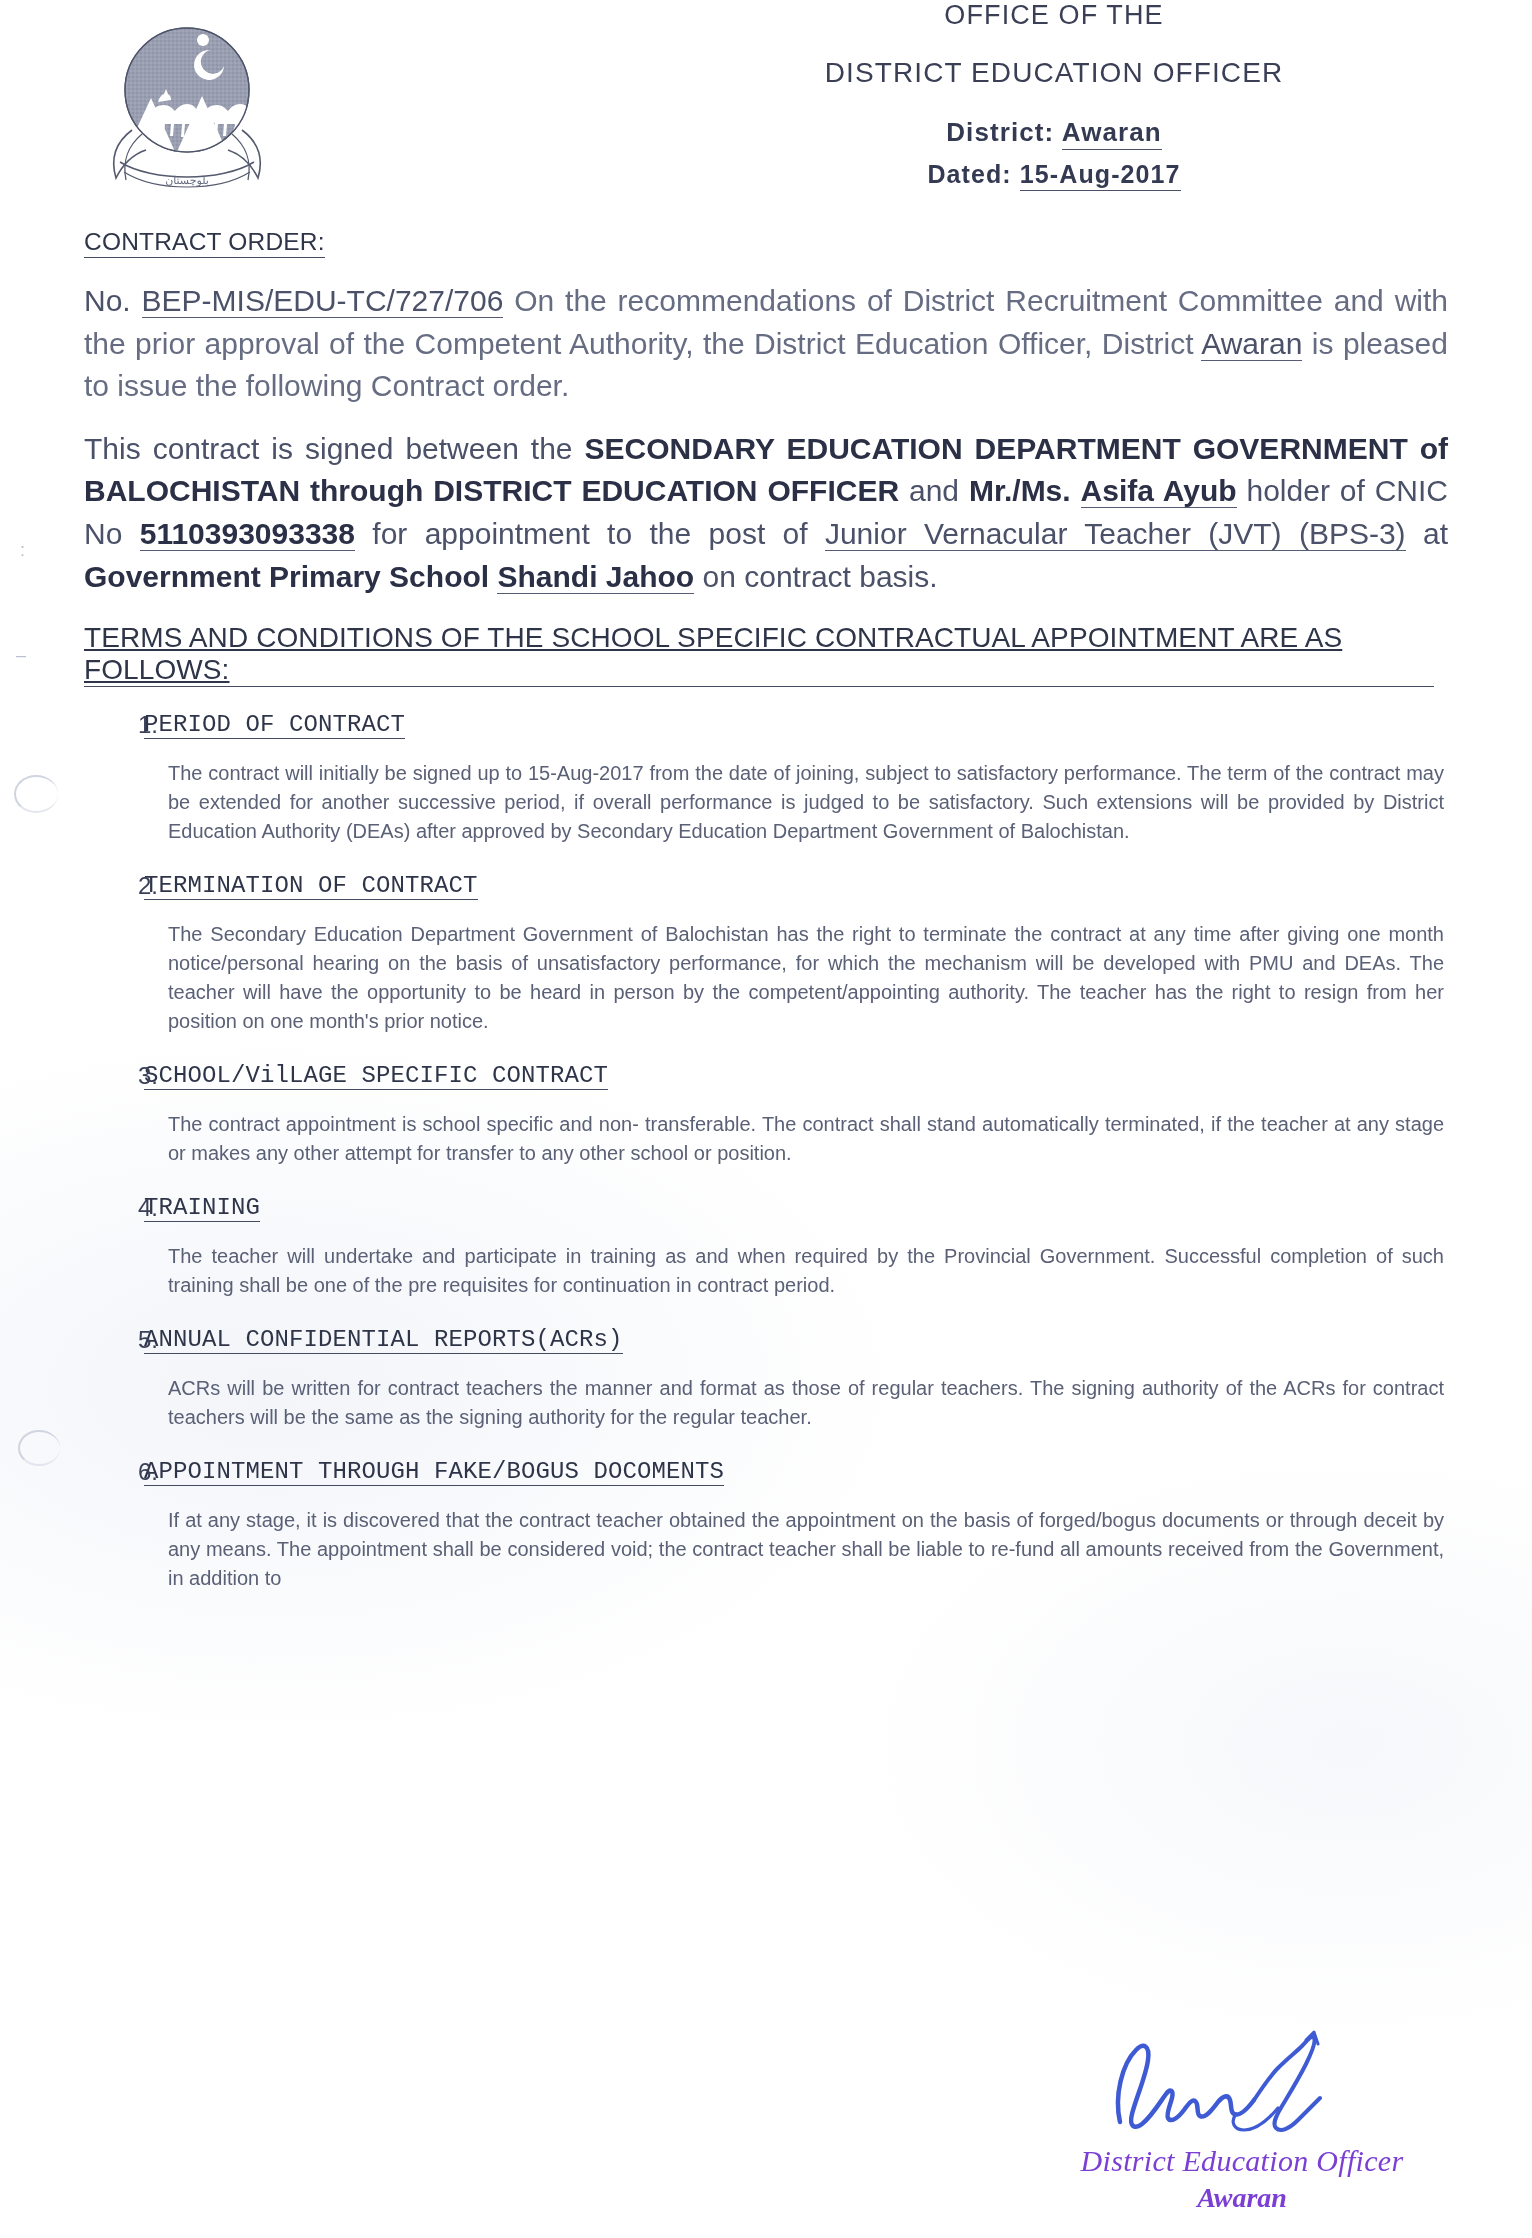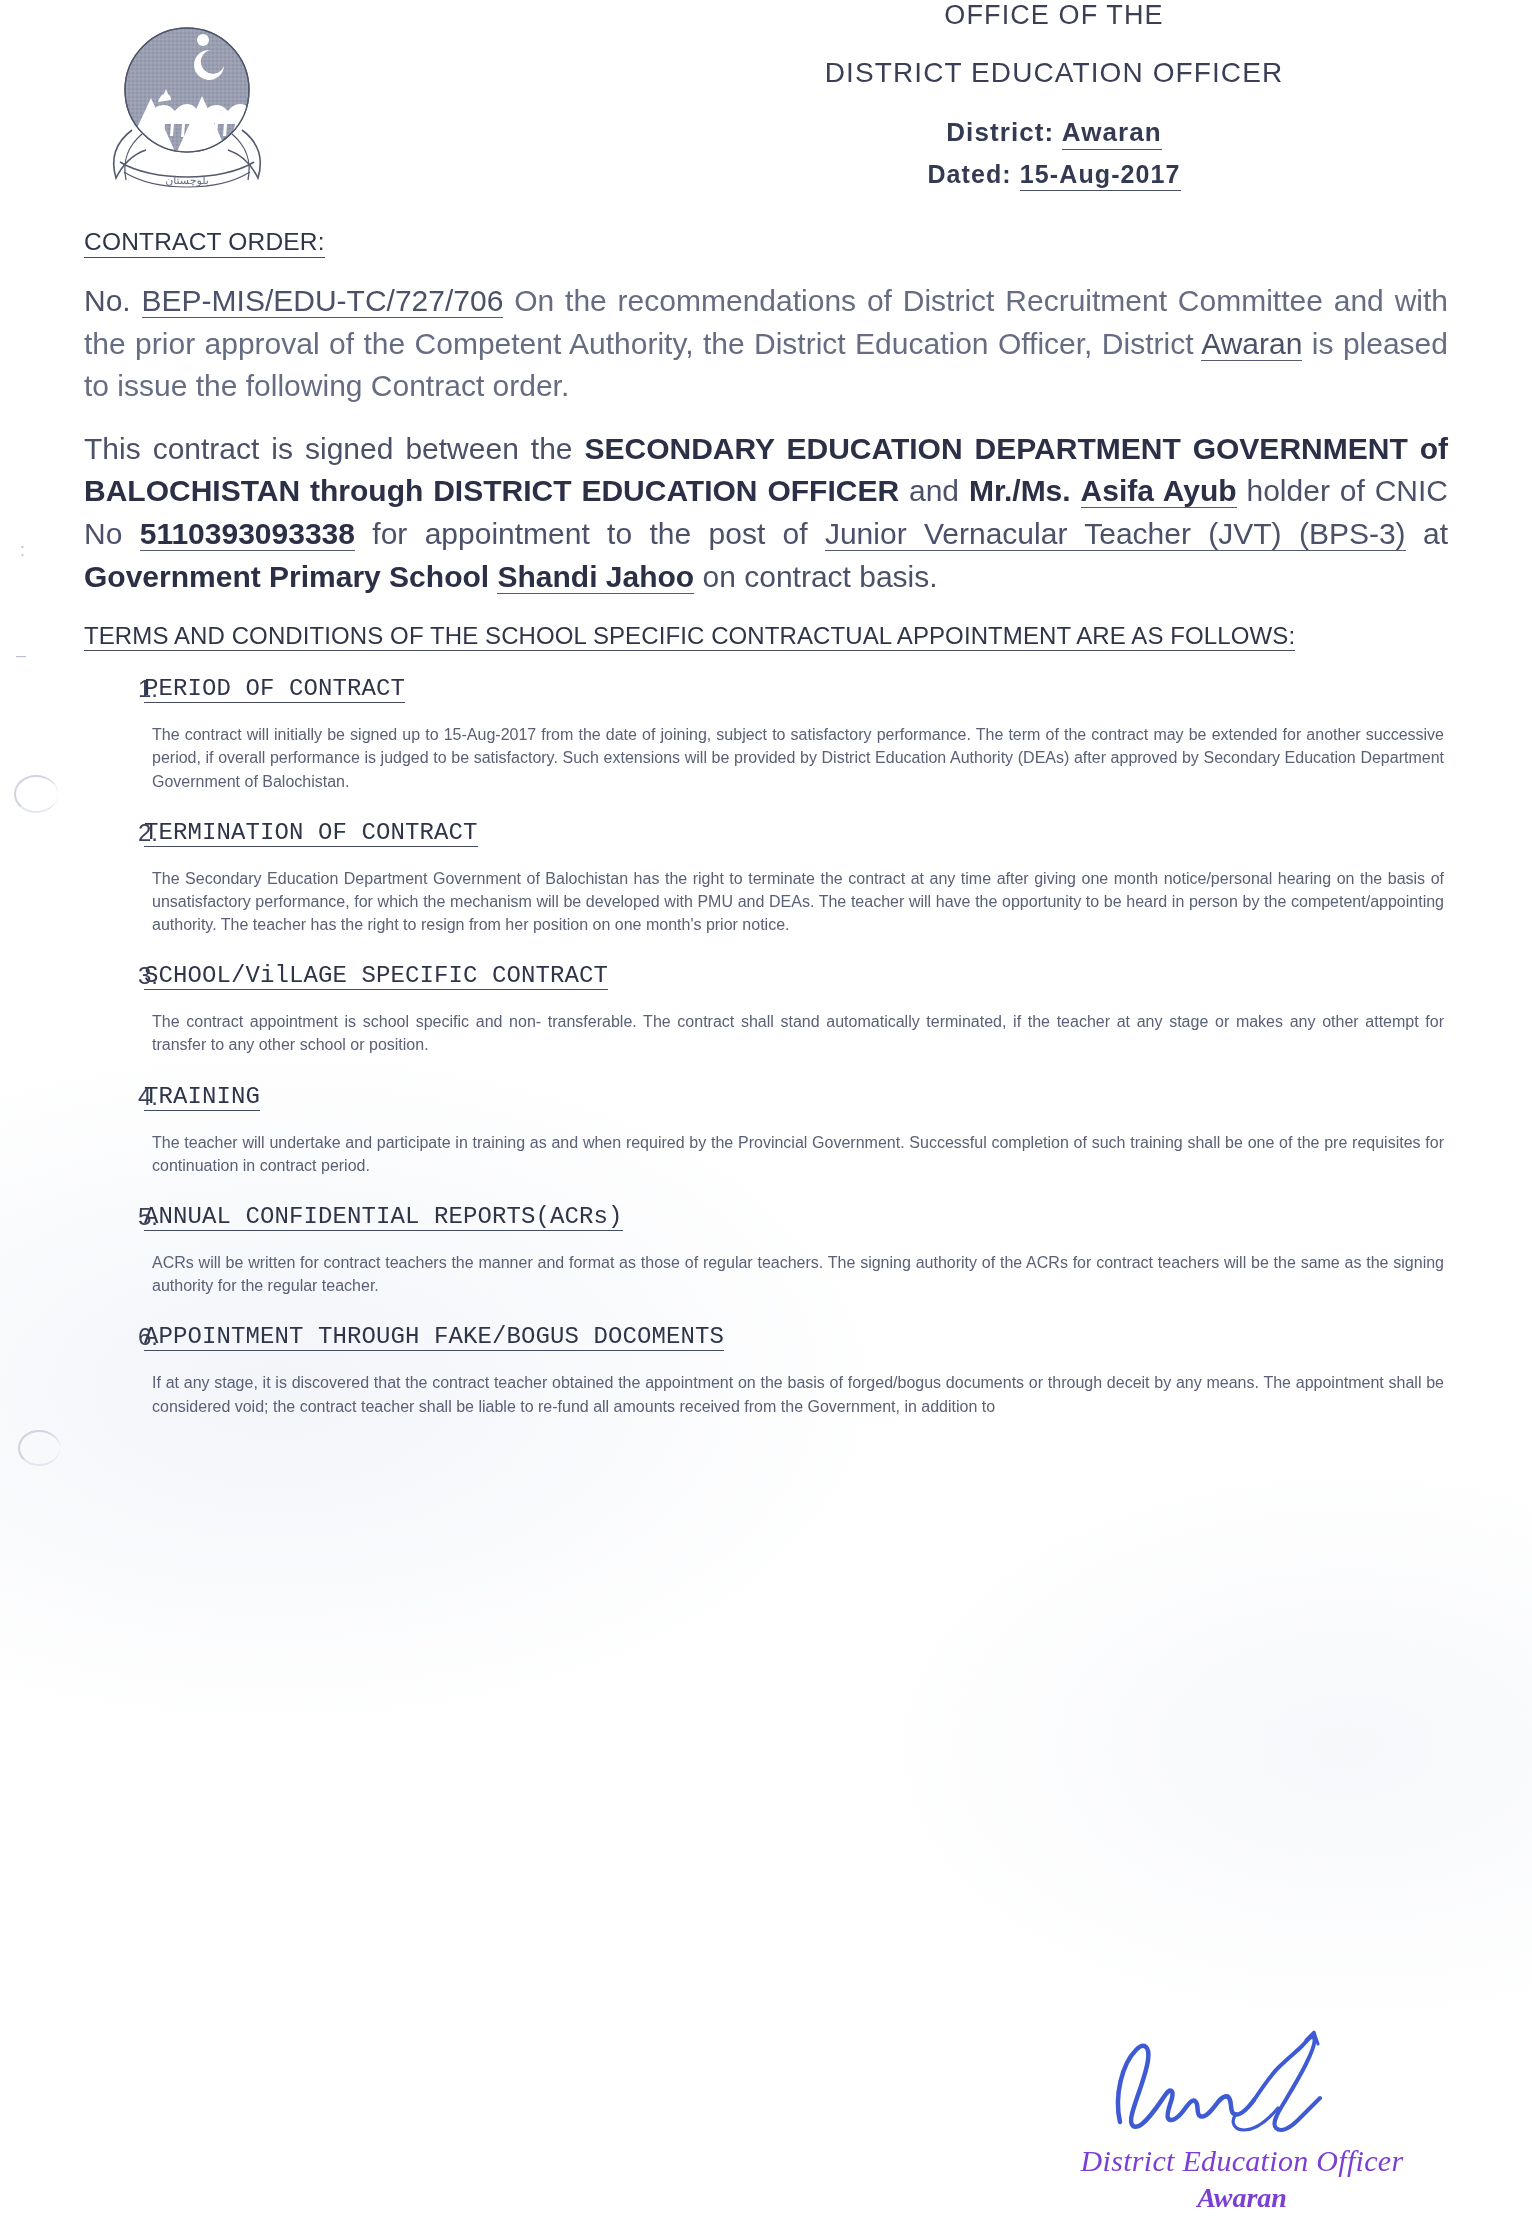--- a/index.html
+++ b/index.html
@@ -68,26 +68,27 @@
     font-size:30px;
     line-height:1.42;
     text-align:justify;
     color:#4b5168;
     margin:0 0 20px 0;
     letter-spacing:0px;
   }
   .b{font-weight:700;color:#2b3046;}
   .uline{ border-bottom:1.4px solid #555b72; padding-bottom:0px; }
   .terms-head{
-    font-size:24px;
+    font-size:28px;
     color:#2f3549;
     display:inline-block;
     border-bottom:1.6px solid #454b63;
     margin:4px 14px 24px 0;
     letter-spacing:.1px;
+    text-decoration:underline;
   }
   ol.clauses{
     margin:0;padding:0;
     list-style:none;
     counter-reset:cl;
   }
   ol.clauses > li{
     counter-increment:cl;
     margin:0 0 6px 0;
     padding-left:60px;
@@ -100,25 +101,25 @@
   ol.clauses > li .cl-title{
     display:inline-block;
     font-size:24px;
     color:#2f3549;
     border-bottom:1.6px solid #454b63;
     margin-bottom:20px;
     letter-spacing:.1px;
     font-family:Liberation Mono, monospace;
   }
   ol.clauses > li .cl-body{
-    font-size:16px;
+    font-size:20px;
     line-height:1.45;
     text-align:justify;
     color:#5a6076;
-    margin:0 0 26px 8px;
+    margin:0 0 26px 24px;
     padding-right:4px;
   }
   
   .fade1{color:#666c82;}
   .fade2{color:#737990;}
   .fade3{color:#7c melhor;}
   
   .sig-block{
     position:absolute;
     right:55px;bottom:24px;

